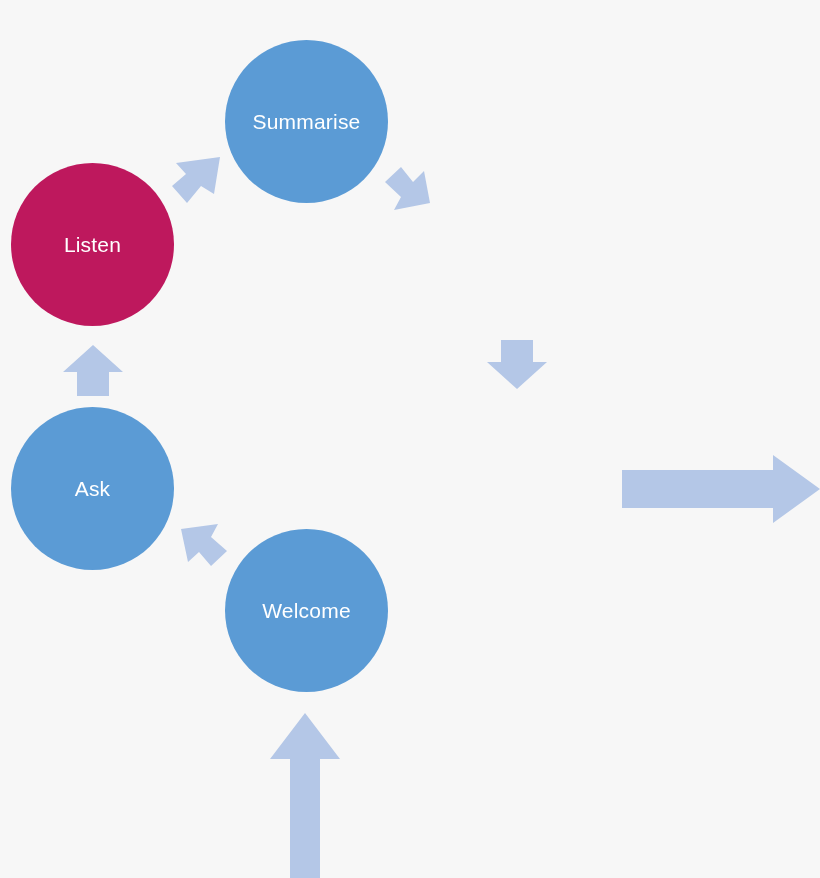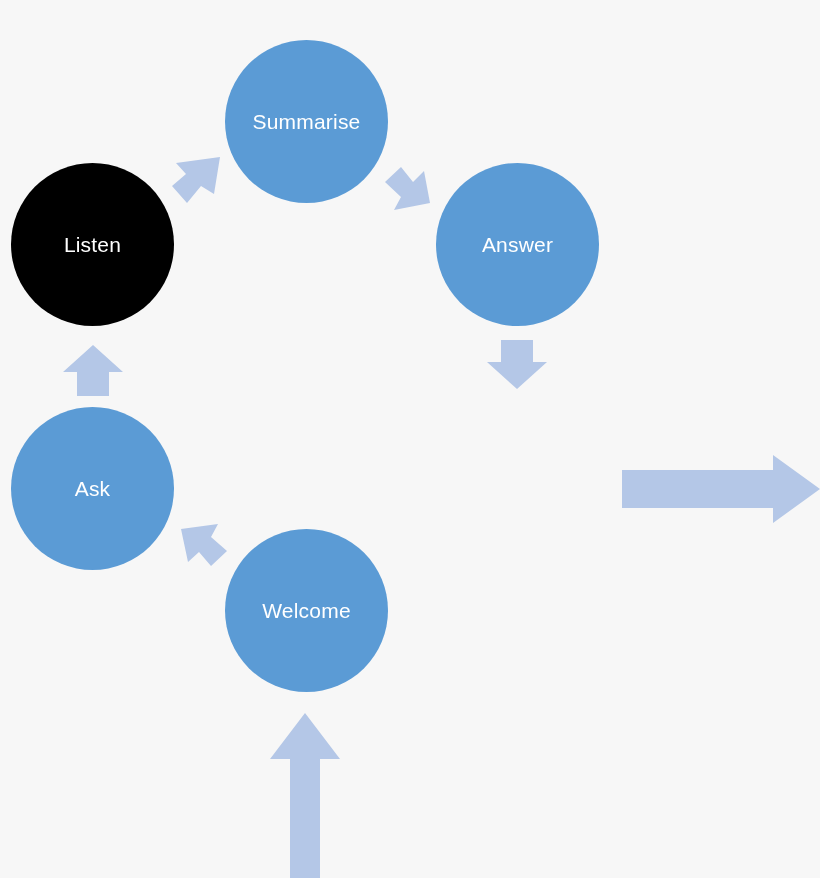--- a/index.html
+++ b/index.html
@@ -87,30 +87,27 @@
         <path d="M 820 489 L 773 455 L 773 470 L 622 470 L 622 508 L 773 508 L 773 523 Z" fill="#b4c7e7"></path>
       </g>
 
     </svg>
   </div>
 
   <div class="node" style="left:225px; top:40px; width:163px; height:163px; background:#5b9bd5;">
     <span class="node-label">Summarise</span>
   </div>
 
-  <div class="node" style="left:436px; top:163px; width:163px; height:163px; background:#5b9bd5;">
-    <span class="node-label">Answer</span>
-  </div>
 
 
   <div class="node" style="left:11px; top:407px; width:163px; height:163px; background:#5b9bd5;">
     <span class="node-label">Ask</span>
   </div>
 
   <div class="node" style="left:225px; top:529px; width:163px; height:163px; background:#5b9bd5;">
     <span class="node-label">Welcome</span>
   </div>
 
-  <div class="node" style="left:11px; top:163px; width:163px; height:163px; background:#000000;">
+  <div class="node" style="left:11px; top:163px; width:163px; height:163px; background:#be185d;">
     <span class="node-label">Listen</span>
   </div>
 
 </div>
 
 </body></html>

